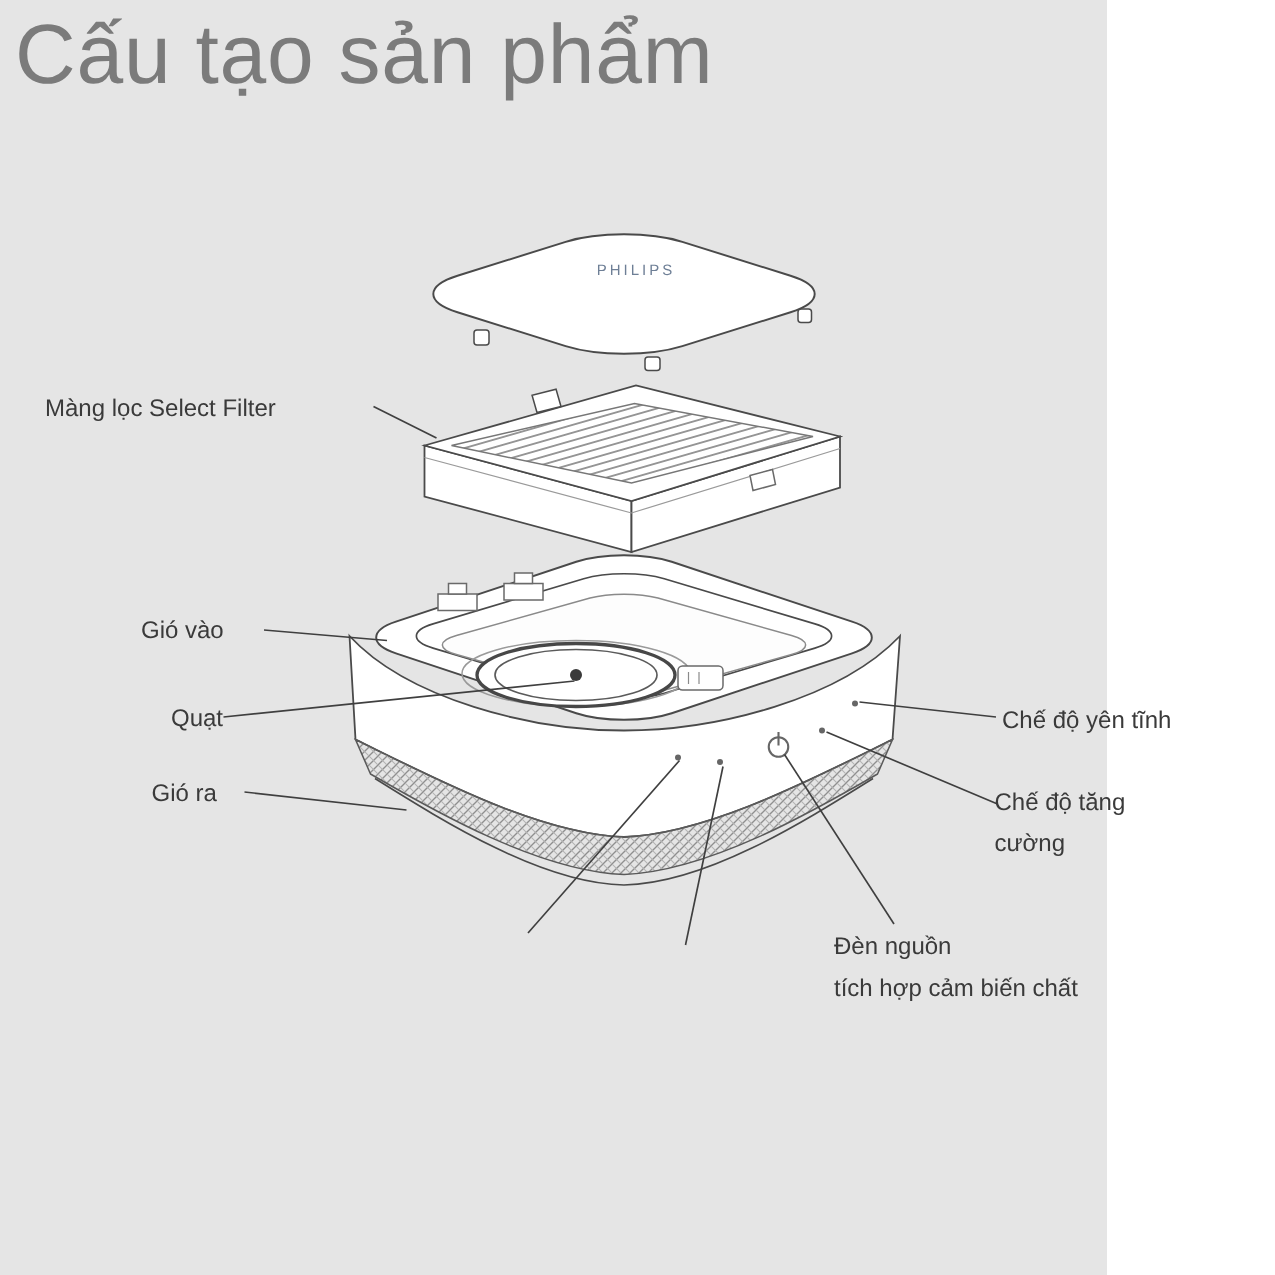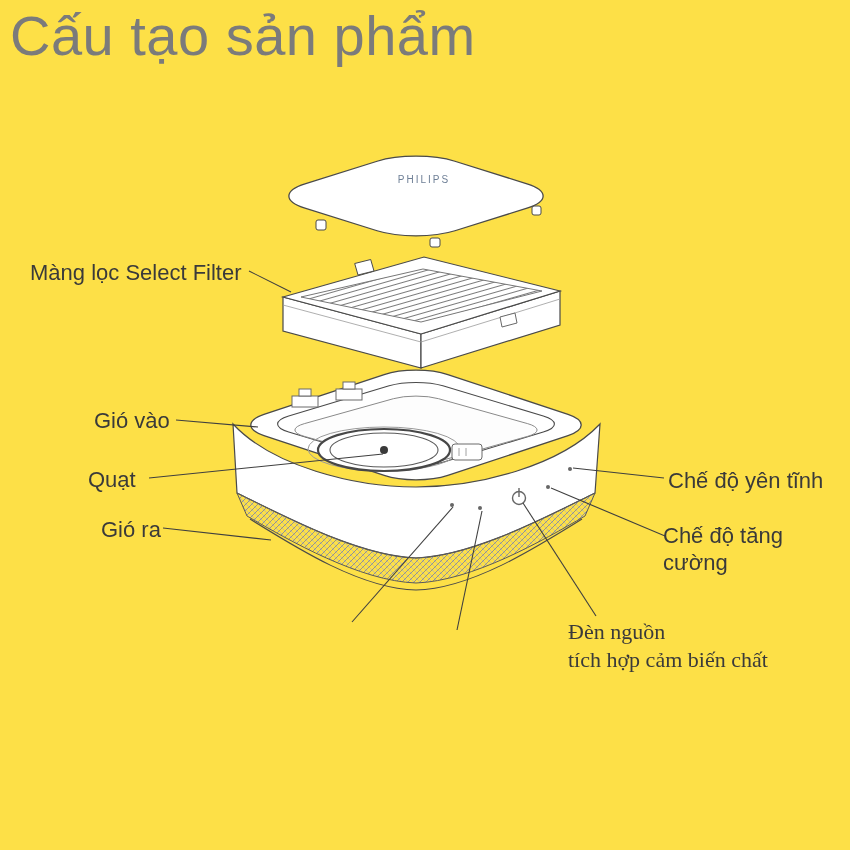--- a/index.html
+++ b/index.html
@@ -1,26 +1,26 @@
 <!DOCTYPE html>
 <html><head>
 <meta charset="utf-8">
 <style>
   * { margin:0; padding:0; box-sizing:border-box; }
   html,body { background:#fff; }
   body { width:850px; height:850px; font-family:"Liberation Sans", sans-serif; position:relative; overflow:hidden; }
-  .page { position:relative; width:850px; height:850px; background:#fde047; }
+  .page { position:relative; width:738px; height:850px; background:#e5e5e5; }
   .page-title {
     position:absolute; left:10px; top:2px;
     font-size:56px; line-height:1.2; color:#7b7b7b; font-weight:400; letter-spacing:0.5px;
     white-space:nowrap;
   }
   .diagram-svg { position:absolute; left:0; top:0; width:850px; height:850px; }
   .label {
-    position:absolute; color:#3a3a3a; font-size:22px; line-height:27px; white-space:nowrap;
+    position:absolute; color:#3a3a3a; font-size:16px; line-height:27px; white-space:nowrap;
   }
   .label.center { text-align:left; white-space:normal; }
   .label.multiline { white-space:normal; }
   .label .ln { white-space:nowrap; }
 </style>
 </head>
 <body>
 
 <div class="page">
 
@@ -113,31 +113,31 @@
       <line x1="352" y1="622" x2="453" y2="507"></line>
       <line x1="457" y1="630" x2="482" y2="511"></line>
       <line x1="596" y1="616" x2="523" y2="503"></line>
     </g>
   </svg>
 
   <div class="label" style="left:30px; top:259px;">Màng lọc Select Filter</div>
 
   <div class="label" style="left:94px; top:407px;">Gió vào</div>
 
-  <div class="label" style="left:88px; top:466px;">Quạt</div>
+  <div class="label" style="left:114px; top:466px;">Quạt</div>
 
   <div class="label" style="left:101px; top:516px;">Gió ra</div>
 
   <div class="label" style="left:668px; top:467px;text-align:center;">Chế độ yên tĩnh</div>
 
   <div class="label center" style="left:663px; top:522px; width:172px;">
     <div class="ln">Chế độ tăng</div>
     <div class="ln">cường</div>
   </div>
 
 
 
-  <div class="label multiline" style="left:568px; top:618px; width:280px; line-height:28px;font-family:Liberation Serif, serif;">
+  <div class="label multiline" style="left:556px; top:618px; width:280px; line-height:28px;">
     <div class="ln">Đèn nguồn</div>
     <div class="ln">tích hợp cảm biến chất</div>
   </div>
 
 </div>
 
 </body></html>

